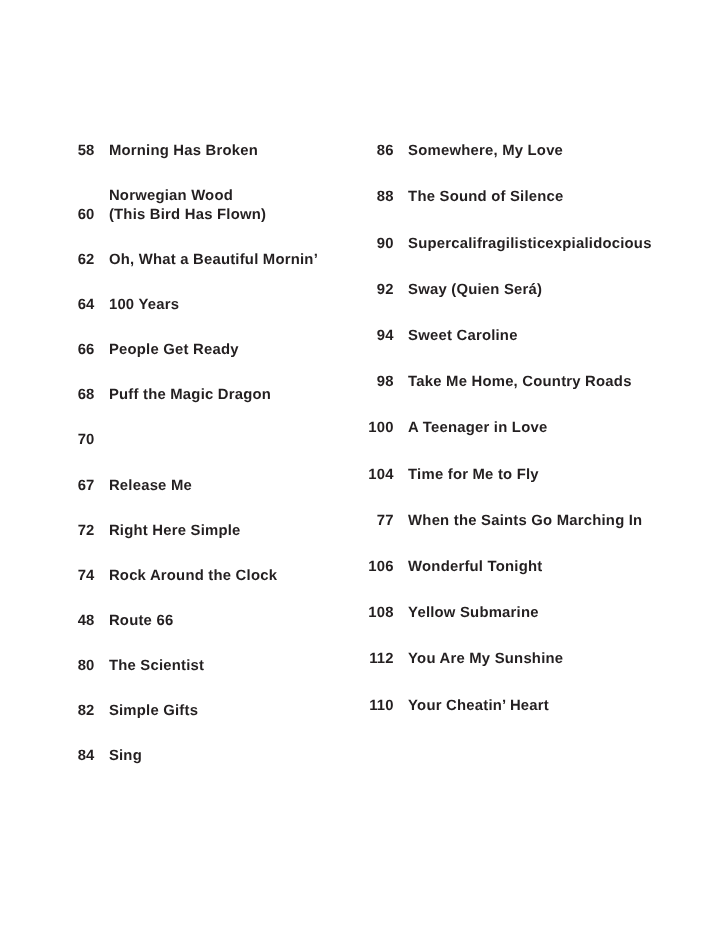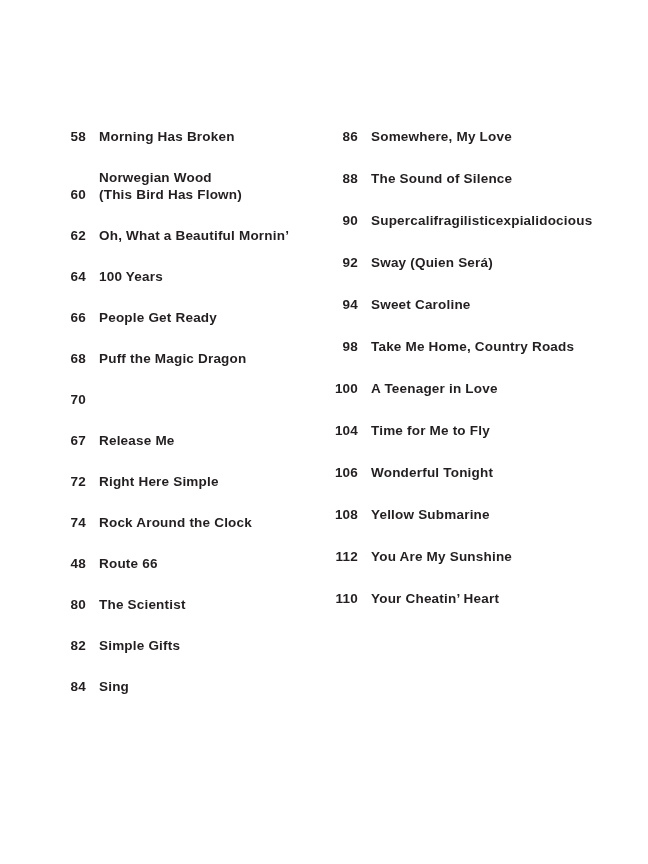--- a/index.html
+++ b/index.html
@@ -131,20 +131,24 @@
       </div>
       <div class="entry">
         <span class="num">100</span>
         <span class="title">A Teenager in Love</span>
       </div>
       <div class="entry">
         <span class="num">104</span>
         <span class="title">Time for Me to Fly</span>
       </div>
       <div class="entry">
+        <span class="num">77</span>
+        <span class="title">When the Saints Go Marching In</span>
+      </div>
+      <div class="entry">
         <span class="num">106</span>
         <span class="title">Wonderful Tonight</span>
       </div>
       <div class="entry">
         <span class="num">108</span>
         <span class="title">Yellow Submarine</span>
       </div>
       <div class="entry">
         <span class="num">112</span>
         <span class="title">You Are My Sunshine</span>

